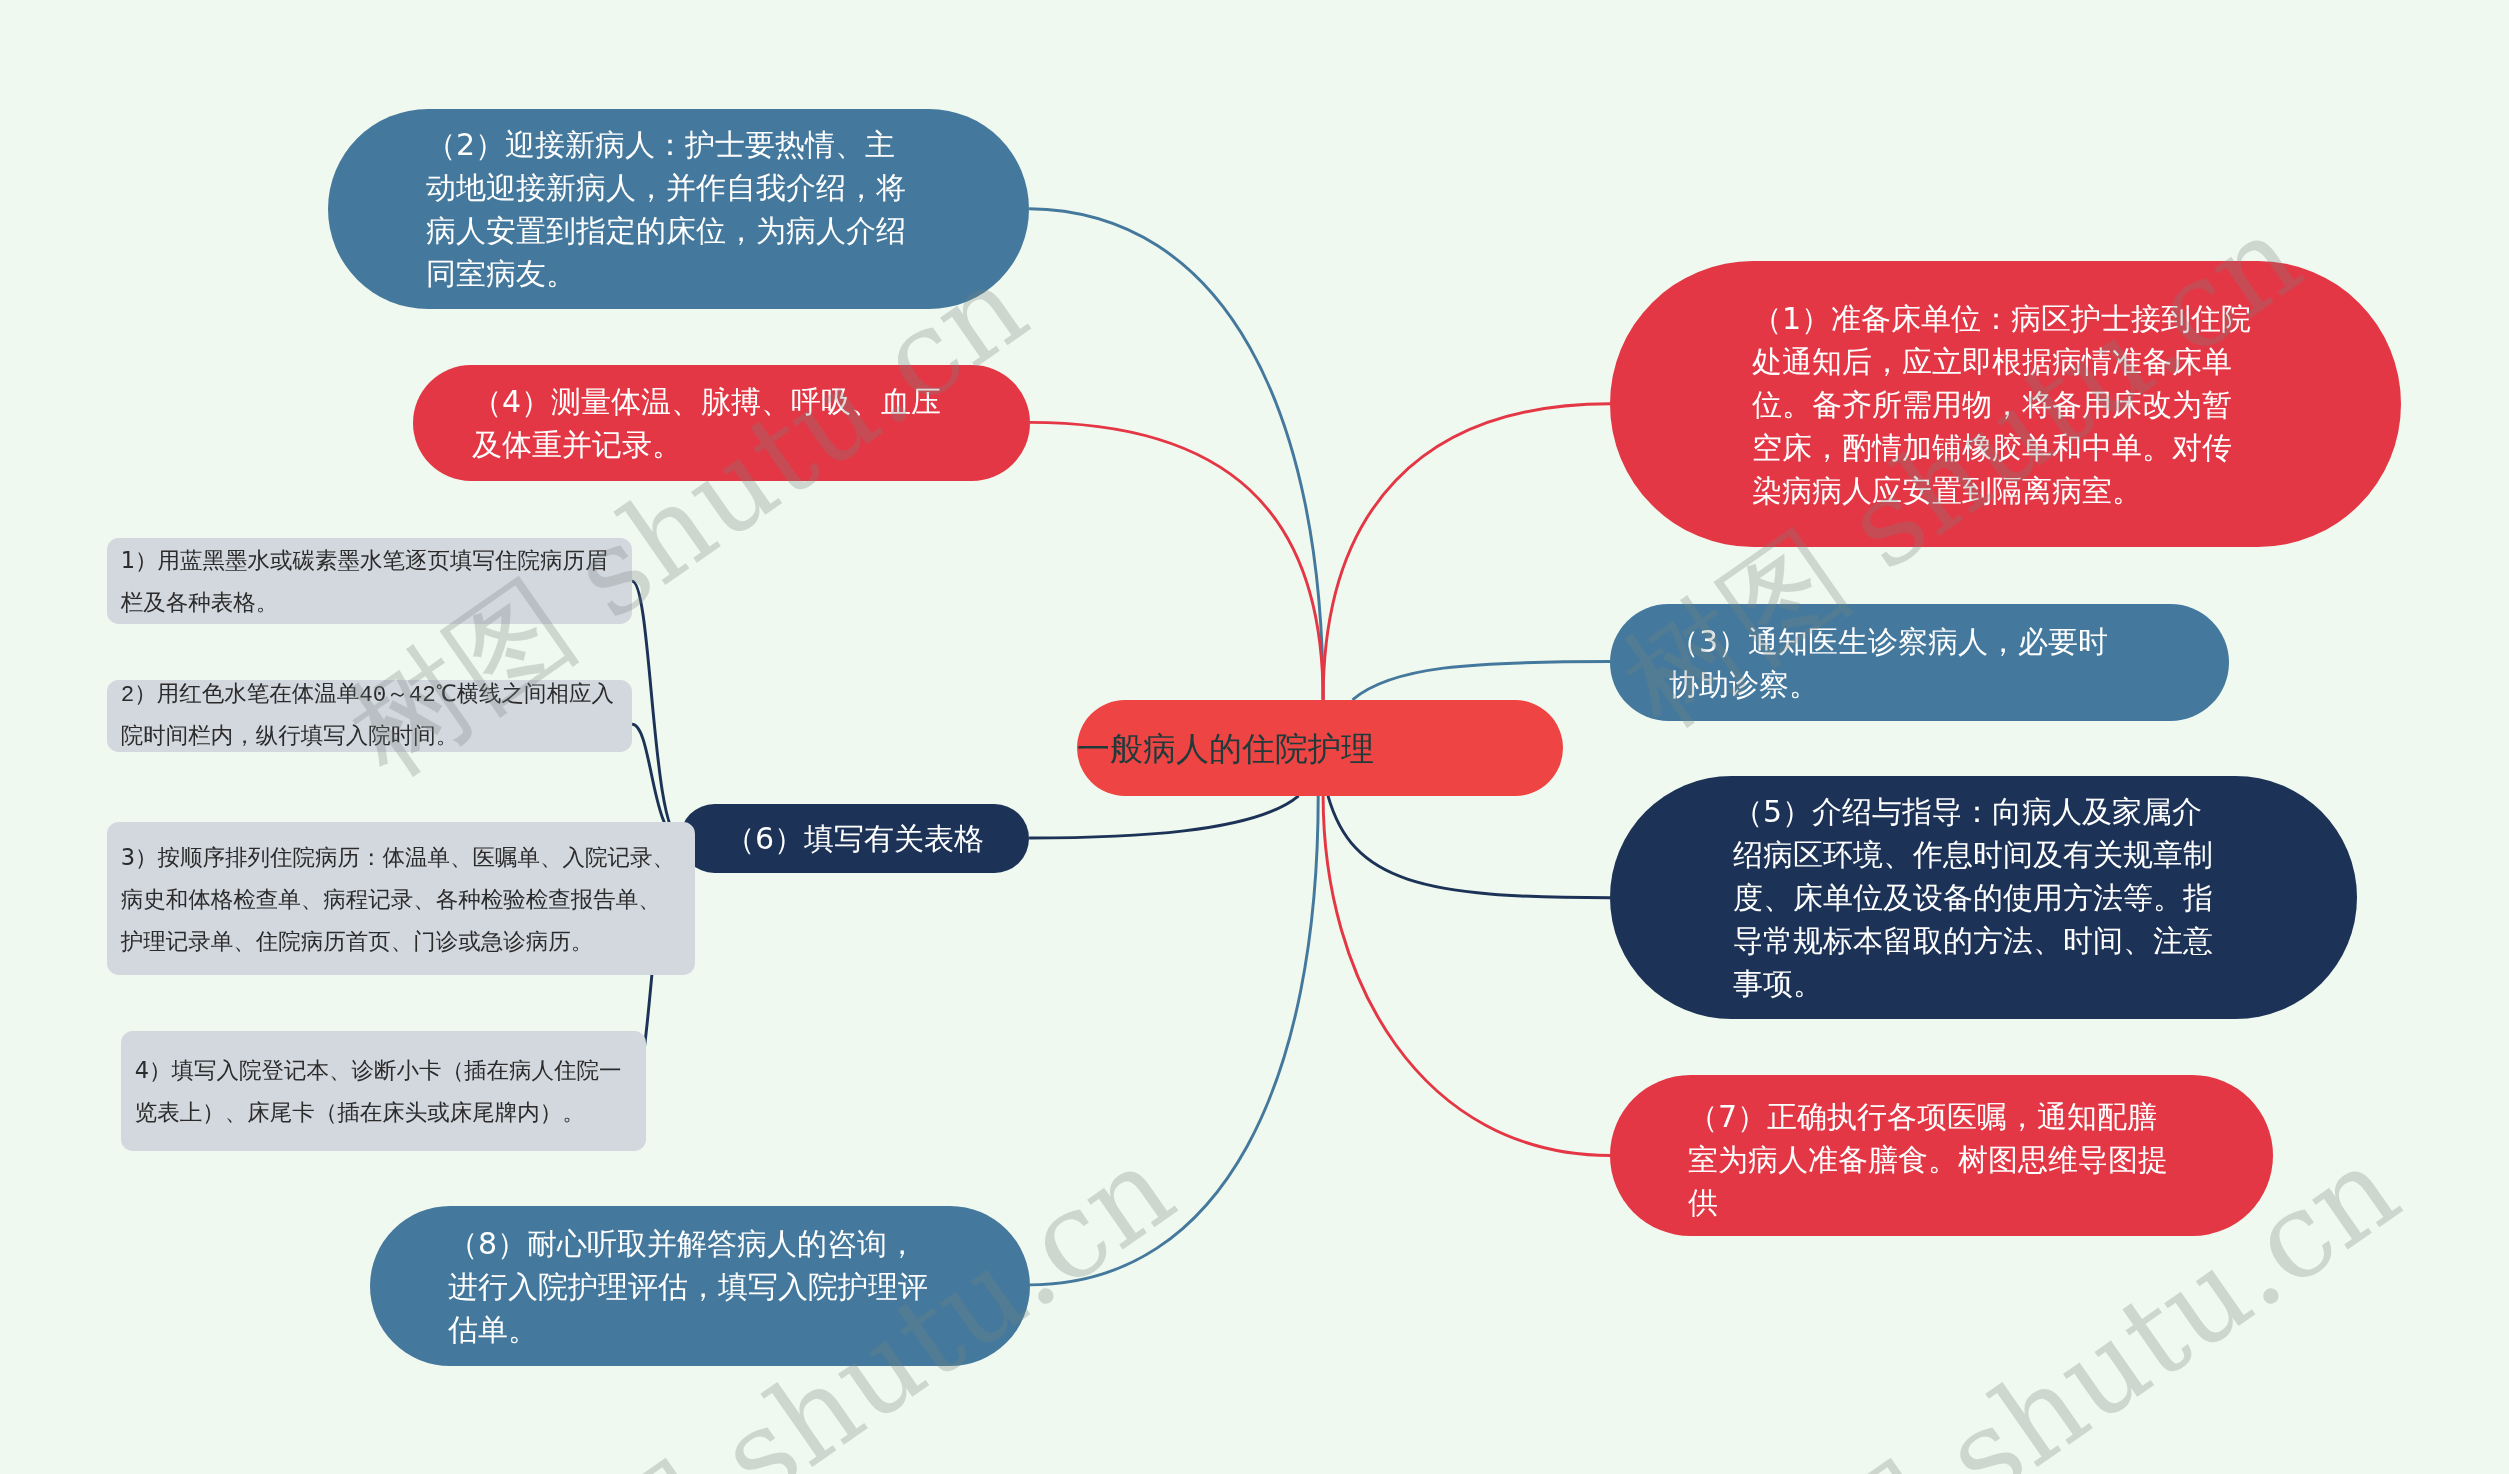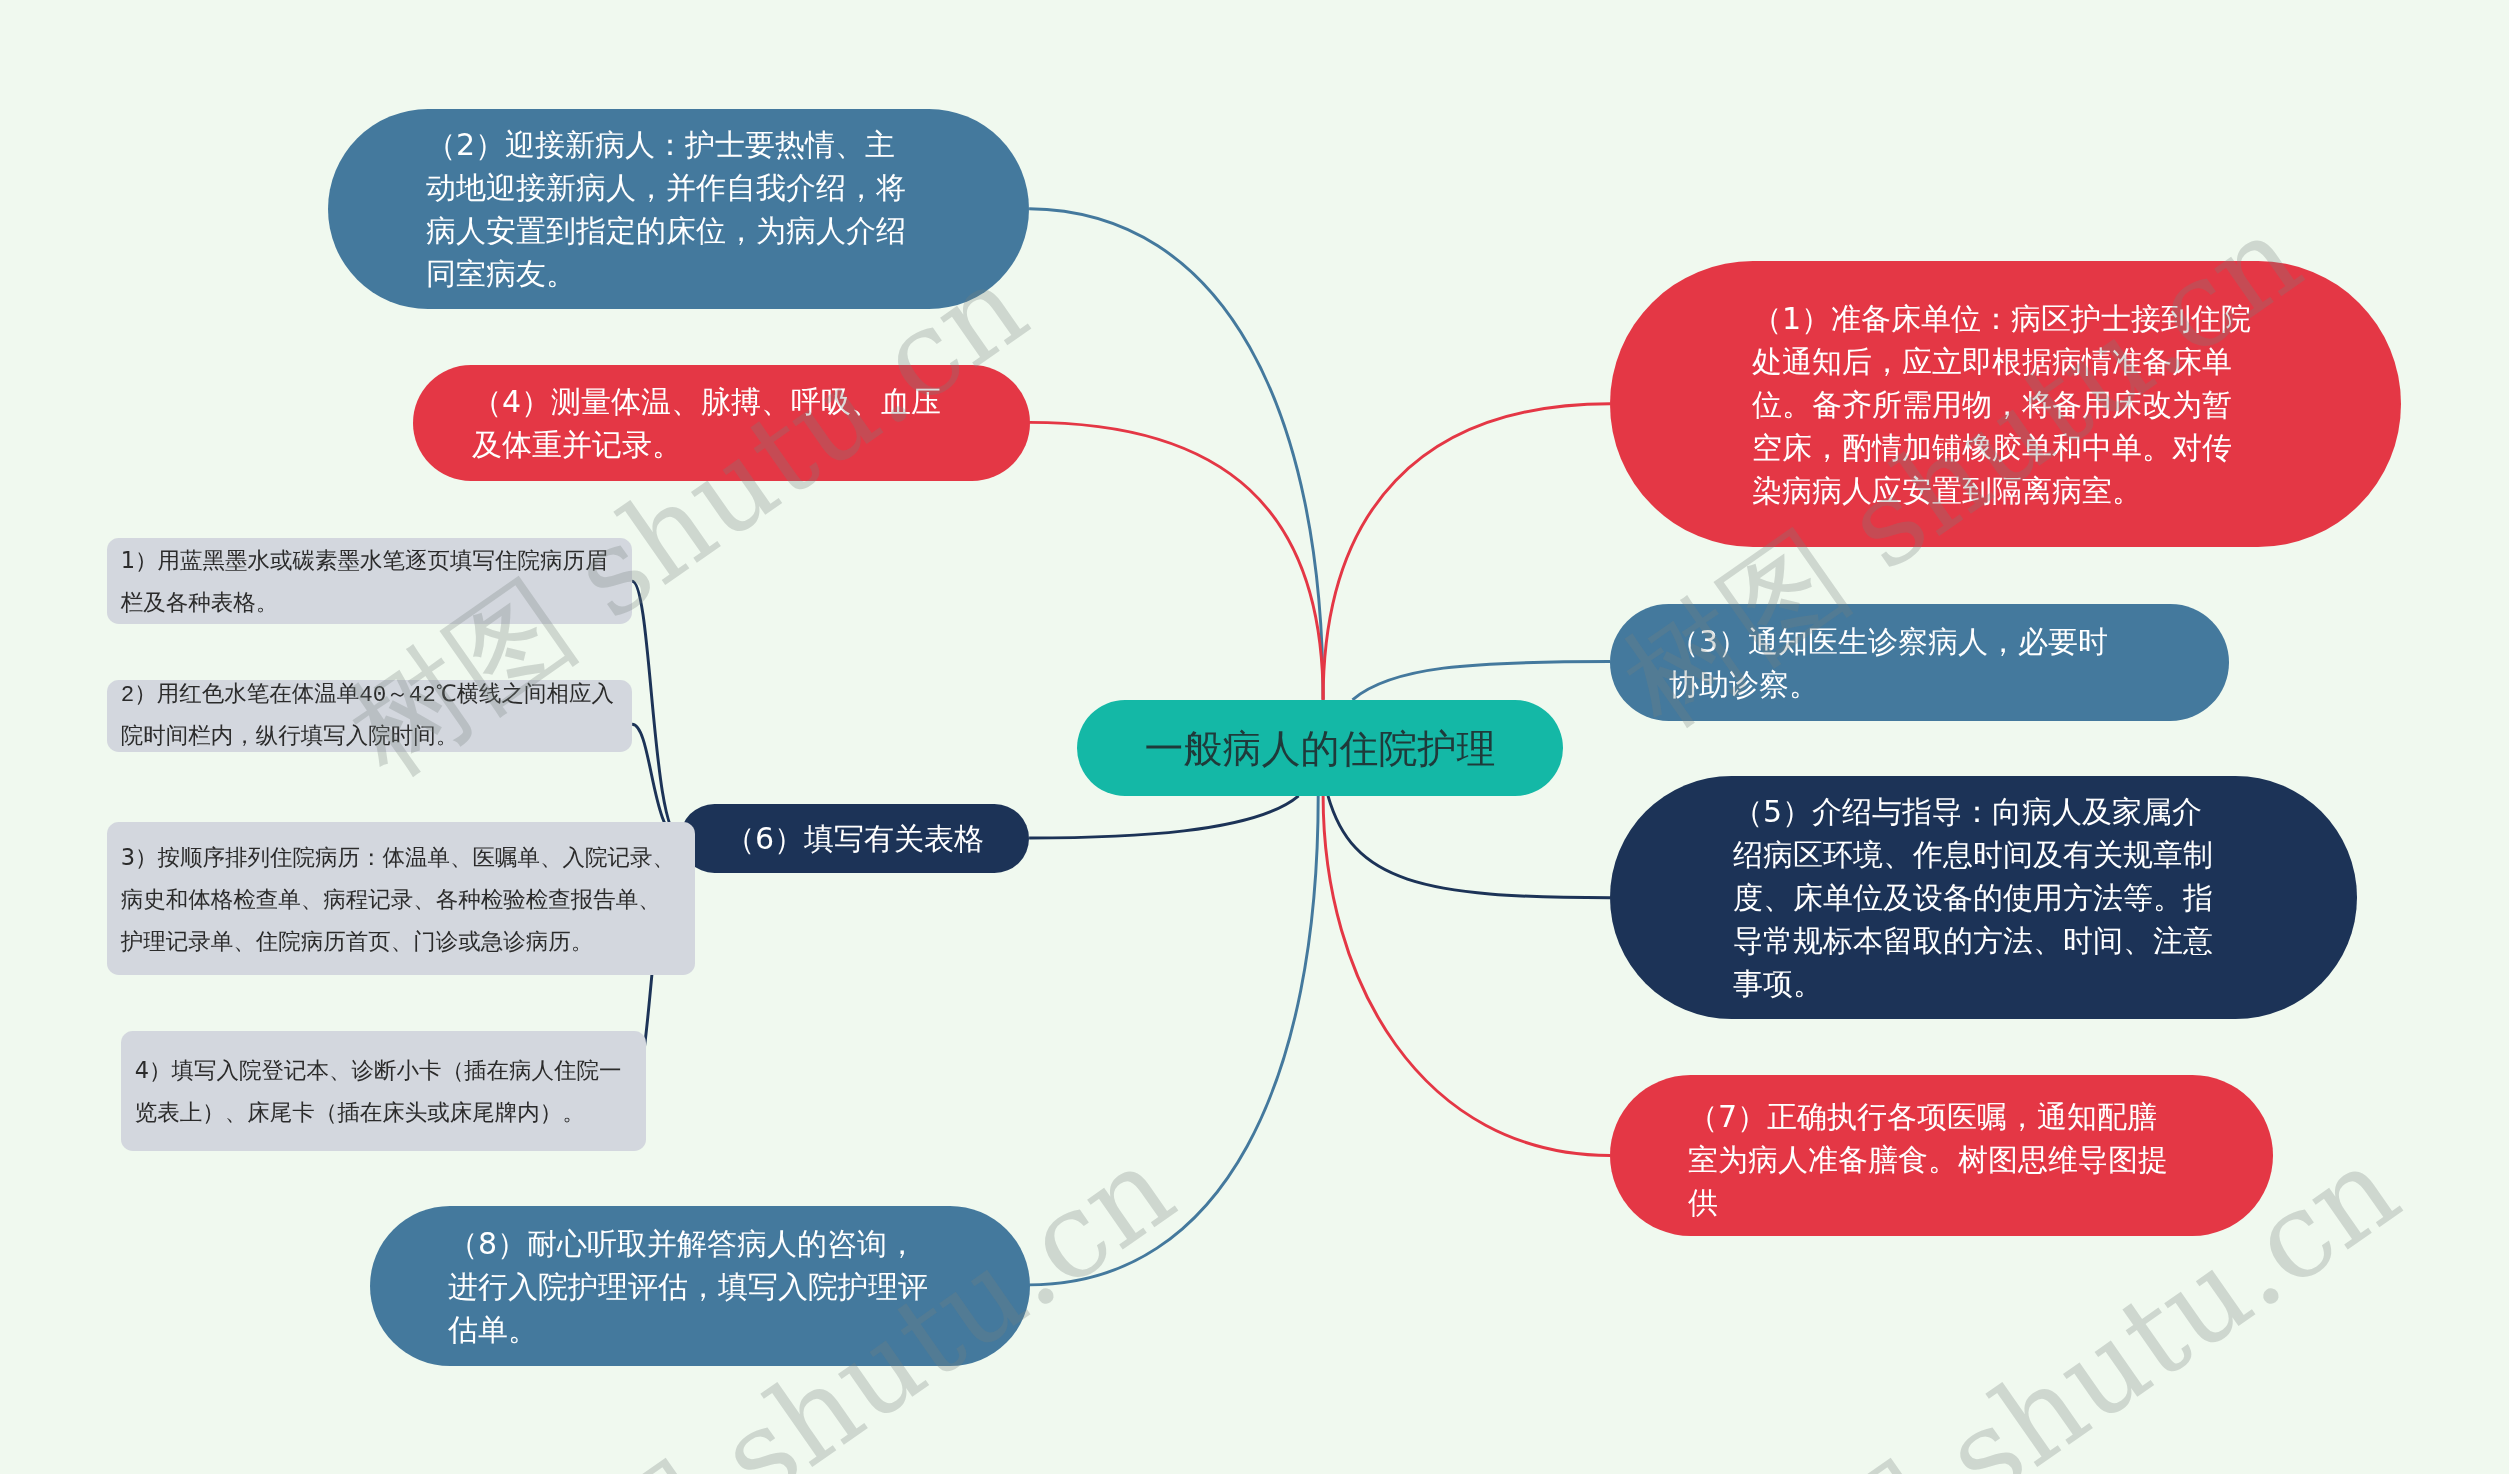--- a/index.html
+++ b/index.html
@@ -6,21 +6,21 @@
   body { width:2509px; height:1474px; background:#f0f9ef; position:relative; overflow:hidden;
          font-family:"DejaVu Sans", "Liberation Sans", sans-serif; }
   svg.links { position:absolute; left:0; top:0; width:2509px; height:1474px; }
   .node { position:absolute; box-sizing:border-box; color:#fff; display:flex; align-items:center;
           font-size:30px; line-height:43px; }
   .node span { display:block; }
   .pill { border-radius:979px; }
   .red { background:#e43745; }
   .blue { background:#44799d; }
   .navy { background:#1c3357; }
-  .center { background:#14b8a6; color:#1f3a3a; font-size:39px; justify-content:center; }
+  .center { background:#ef4444; color:#1f3a3a; font-size:33px; }
   .sub { position:absolute; box-sizing:border-box; background:#d3d7de; color:#2b2b2b; border-radius:11.8px;
          font-size:22.5px; line-height:42px; padding:9.8px 13.7px; display:flex; align-items:center; }
   .wm { position:absolute; color:rgba(120,130,125,0.28); font-family:"DejaVu Serif", serif; font-size:118px;
         transform:rotate(-35deg); white-space:nowrap; pointer-events:none; }
 </style>
 </head>
 <body>
 
 <svg class="links" viewBox="0 0 2560 1504" width="2509" height="1474">
 

